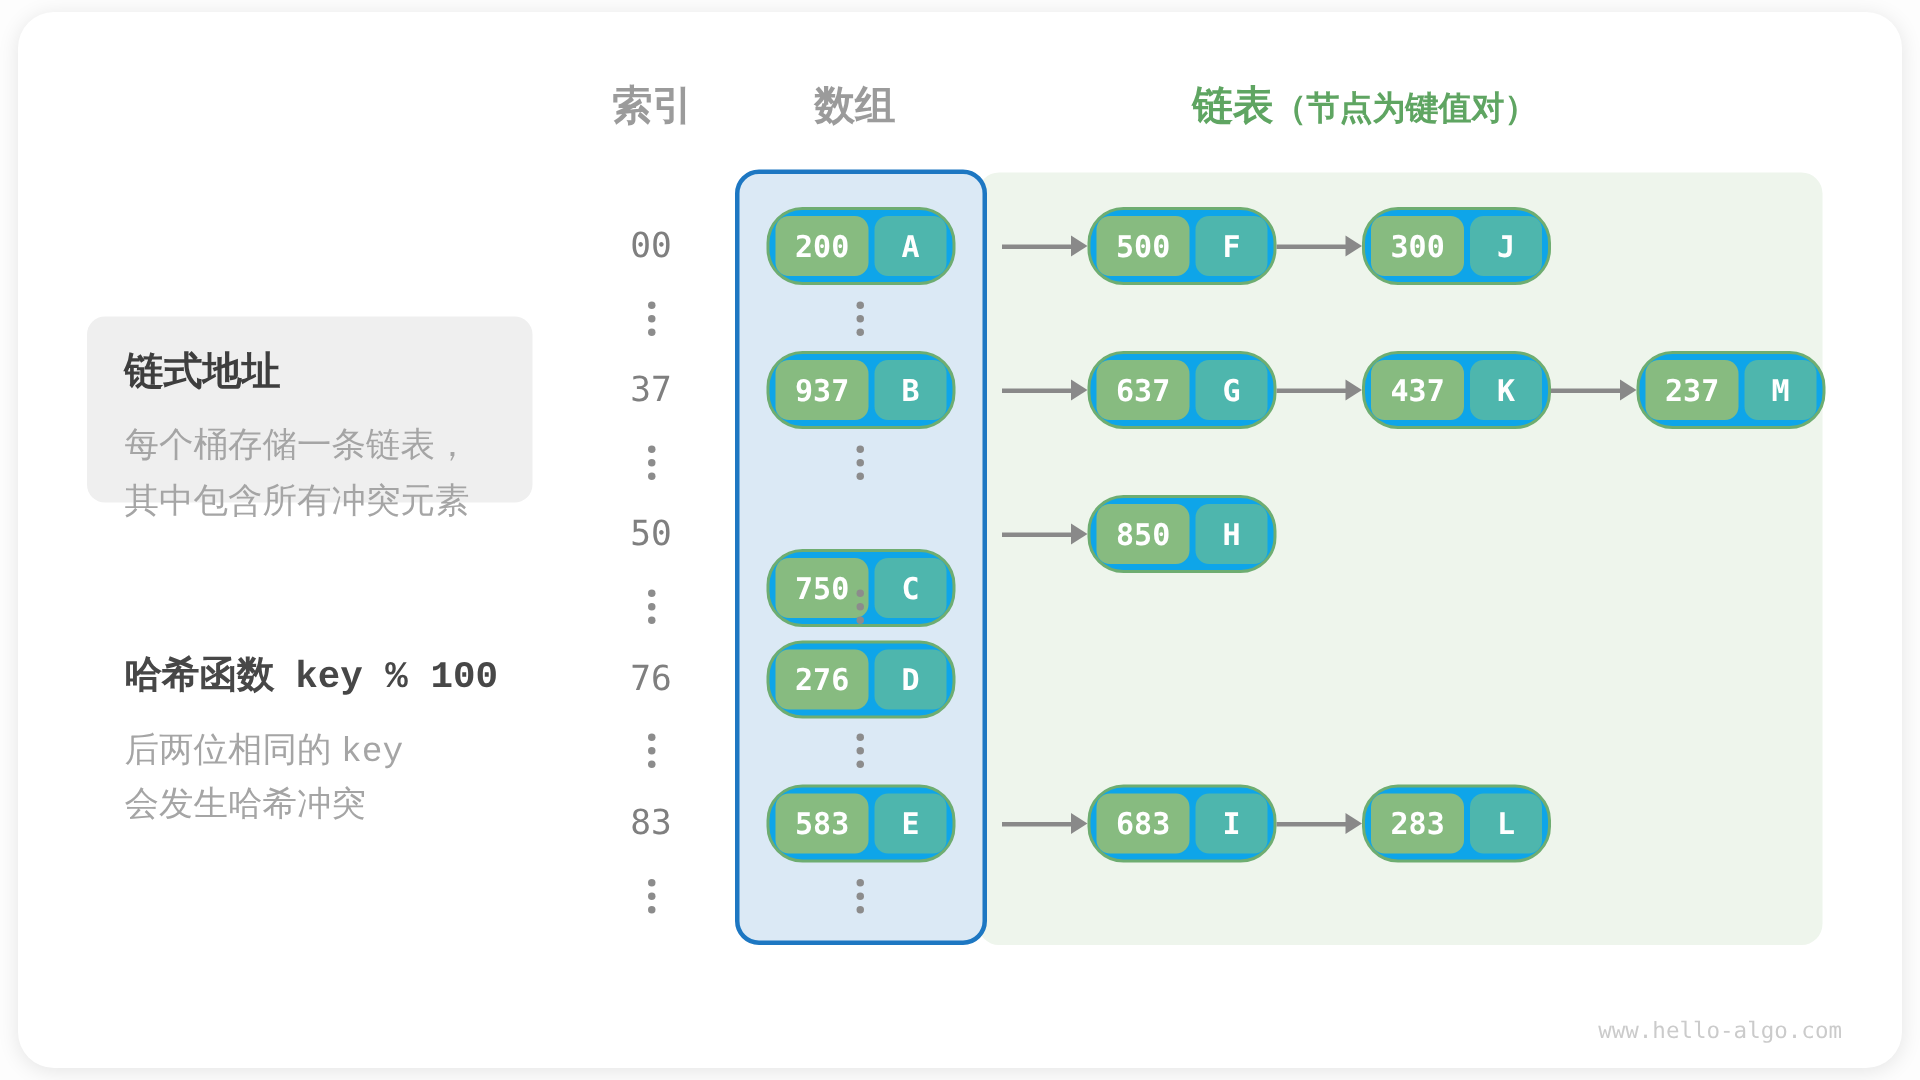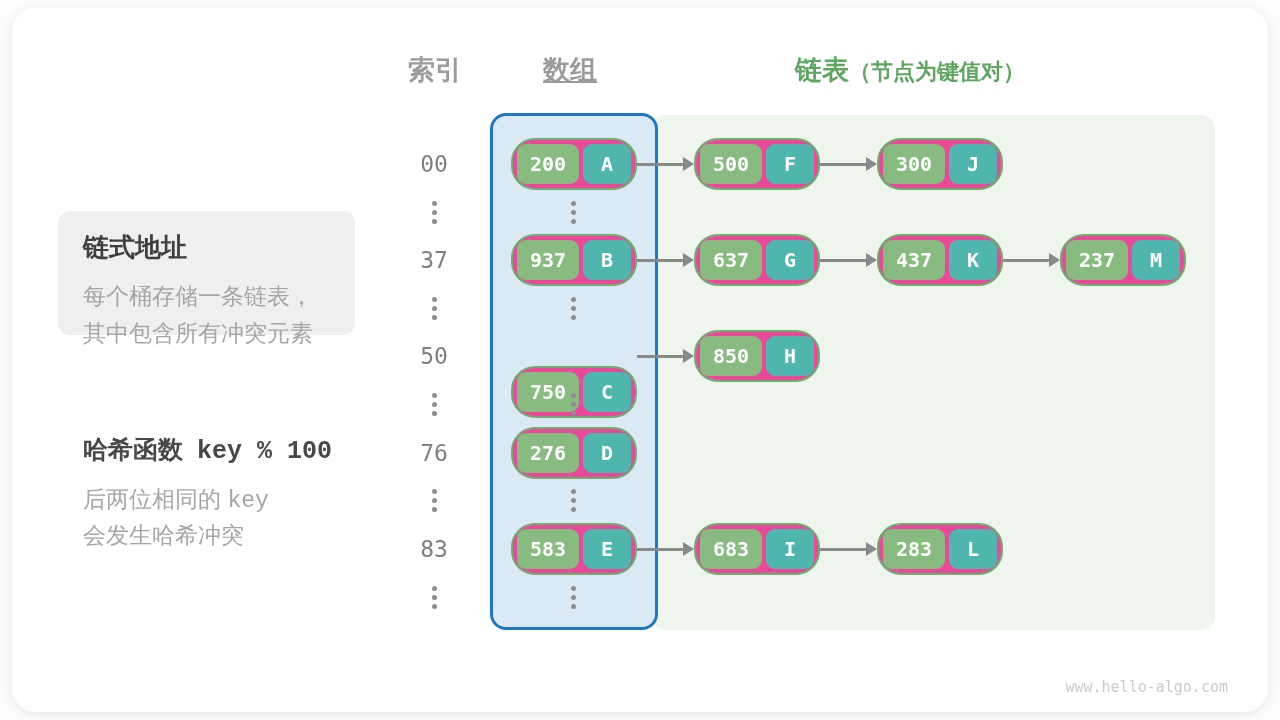--- a/index.html
+++ b/index.html
@@ -33,29 +33,29 @@
   .hash-note{position:absolute;left:83px;top:433px;white-space:nowrap;}
   .hash-title{font-size:25px;font-weight:bold;color:#474747;}
   .hash-line{font-size:23px;color:#a5a5a5;line-height:34px;}
   .mono{font-family:Liberation Mono, monospace;}
 
   
   .index-label{position:absolute;left:404px;width:60px;height:52px;line-height:52px;
                text-align:center;font-family:"DejaVu Sans Mono",monospace;
                font-size:23px;color:#7f7f7f;}
   .node{box-sizing:border-box;width:126px;height:52px;flex:none;
-        border:2px solid #6ead71;border-radius:24px;background:#ec4899;
+        border:2px solid #6ead71;border-radius:24px;background:#0ea5e9;
         display:flex;gap:4px;padding:4px;}
   .bucket-node{position:absolute;left:511px;}
   .kv{border-radius:9px;display:flex;align-items:center;justify-content:center;
       color:#ffffff;font-family:"DejaVu Sans Mono",monospace;font-weight:bold;
       font-size:20px;}
   .key{flex:1.3;background:#87bb80;}
   .val{flex:1;background:#4eb6ad;}
-  .chain{position:absolute;left:637px;height:52px;display:flex;align-items:center;}
+  .chain{position:absolute;left:637px;height:52px;display:flex;align-items:center;padding-left:31px;}
   .arrow{width:57px;height:52px;position:relative;flex:none;}
   .arrow::before{content:'';position:absolute;left:0;right:9px;top:50%;
                  margin-top:-1.5px;height:3px;background:#898989;}
   .arrow::after{content:'';position:absolute;right:0;top:50%;margin-top:-7px;
                 width:0;height:0;border-left:11px solid #898989;
                 border-top:7px solid transparent;border-bottom:7px solid transparent;}
   .vdots{position:absolute;width:6px;display:flex;flex-direction:column;gap:4px;
          align-items:center;}
   .dot{width:5px;height:5px;border-radius:50%;background:#8c8c8c;flex:none;}
 
@@ -65,21 +65,21 @@
 </head>
 <body>
 
 <div class="stage">
   <div class="card"></div>
 
   <div class="list-panel"></div>
   <div class="array-panel"></div>
 
   <div class="hdr" style="left:398px;width:64px;text-align:right;">索引</div>
-  <div class="hdr" style="left:538px;width:64px;text-align:center;text-decoration:underline;">数组</div>
+  <div class="hdr" style="left:538px;width:64px;text-align:center;">数组</div>
   <div class="hdr hdr-list" style="left:795px;">
     <span>链表</span>
       <span class="hdr-note">（节点为键值对）</span>
   </div>
 
   <div class="info-box">
     <div class="info-title">链式地址</div>
     <div class="info-line">每个桶存储一条链表，</div>
     <div class="info-line">其中包含所有冲突元素</div>
   </div>

